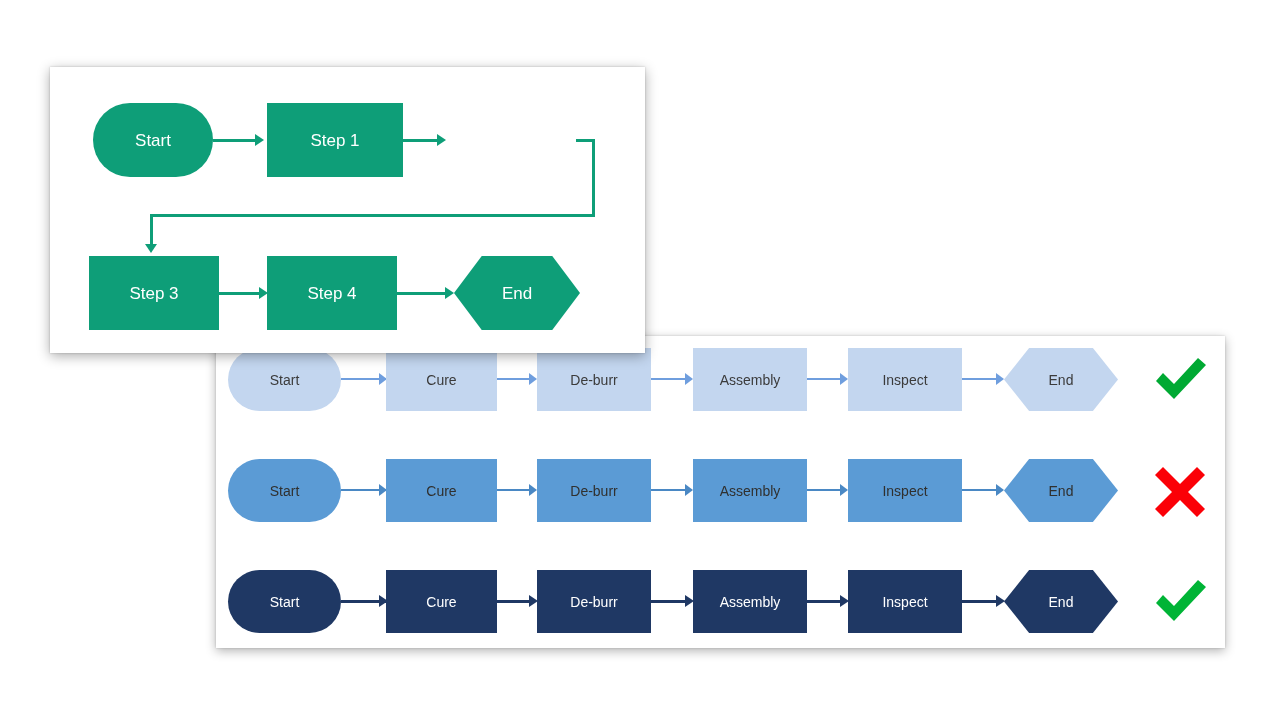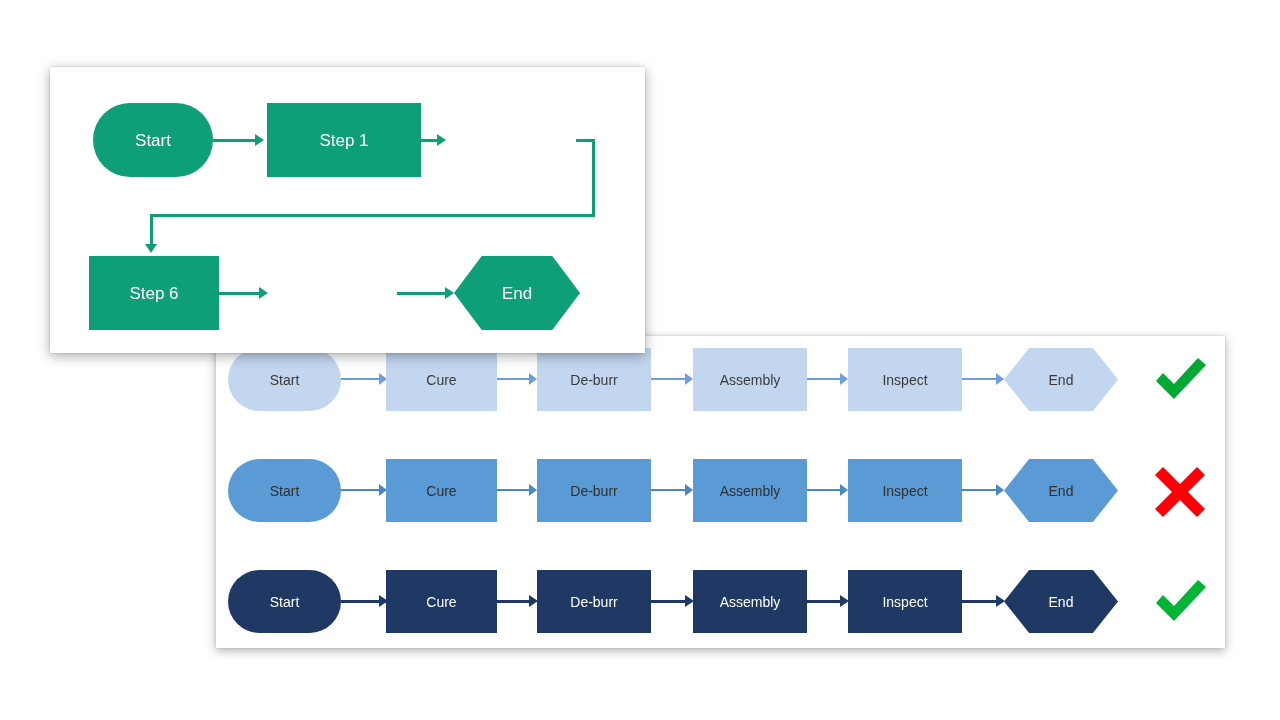--- a/index.html
+++ b/index.html
@@ -258,40 +258,43 @@
   </div>
 
   <div class="panel" id="panel-green">
 
     <div class="shape g-shape stadium" style="left:43px; top:36px; width:120px; height:74px;">
       <span class="lbl">Start</span>
     </div>
     <div class="conn-line g-line" style="left:163px; top:72px; width:45px; height:3px;"></div>
     <div class="arrow-head g-head" style="left:205px; top:67px;"></div>
 
-    <div class="shape g-shape rect" style="left:217px; top:36px; width:154px; height:74px;">
+    <div class="shape g-shape rect" style="left:217px; top:36px; width:136px; height:74px;">
       <span class="lbl">Step 1</span>
     </div>
     <div class="conn-line g-line" style="left:347px; top:72px; width:42px; height:3px;"></div>
     <div class="arrow-head g-head" style="left:387px; top:67px;"></div>
 
 
     <div class="g-elbow" style="left:526px; top:72px; width:19px; height:78px; border-right:none; border-bottom:none;
                 border-top:3px solid #0e9e78; border-left:none;"></div>
     <div class="conn-line g-line" style="left:542px; top:72px; width:3px; height:78px;"></div>
     <div class="conn-line g-line" style="left:100px; top:147px; width:445px; height:3px;"></div>
     <div class="conn-line g-line" style="left:100px; top:147px; width:3px; height:32px;"></div>
     <div class="arrow-head down g-head-down" style="left:95px; top:177px;"></div>
 
     <div class="shape g-shape rect" style="left:39px; top:189px; width:130px; height:74px;">
-      <span class="lbl">Step 6</span>
+      <span class="lbl">Step 3</span>
     </div>
     <div class="conn-line g-line" style="left:169px; top:225px; width:42px; height:3px;"></div>
     <div class="arrow-head g-head" style="left:209px; top:220px;"></div>
 
+    <div class="shape g-shape rect" style="left:217px; top:189px; width:130px; height:74px;">
+      <span class="lbl">Step 4</span>
+    </div>
     <div class="conn-line g-line" style="left:347px; top:225px; width:50px; height:3px;"></div>
     <div class="arrow-head g-head" style="left:395px; top:220px;"></div>
 
     <div class="shape g-shape hexagon" style="left:404px; top:189px; width:126px; height:74px;">
       <span class="lbl">End</span>
     </div>
 
   </div>
 
 </div>

